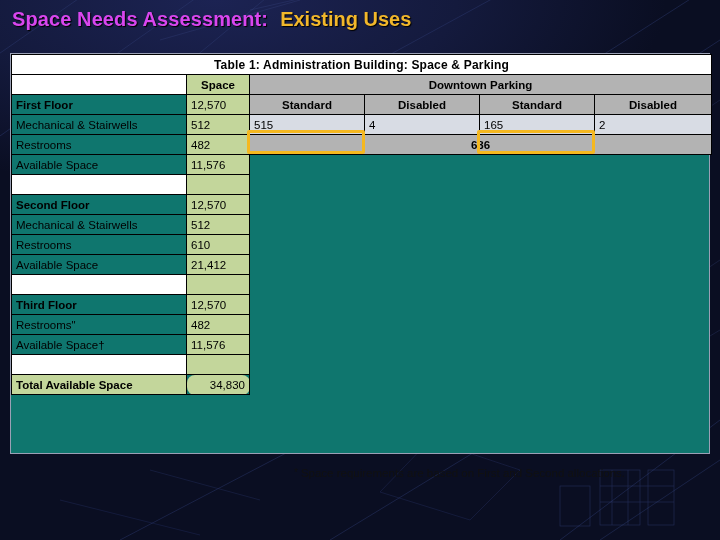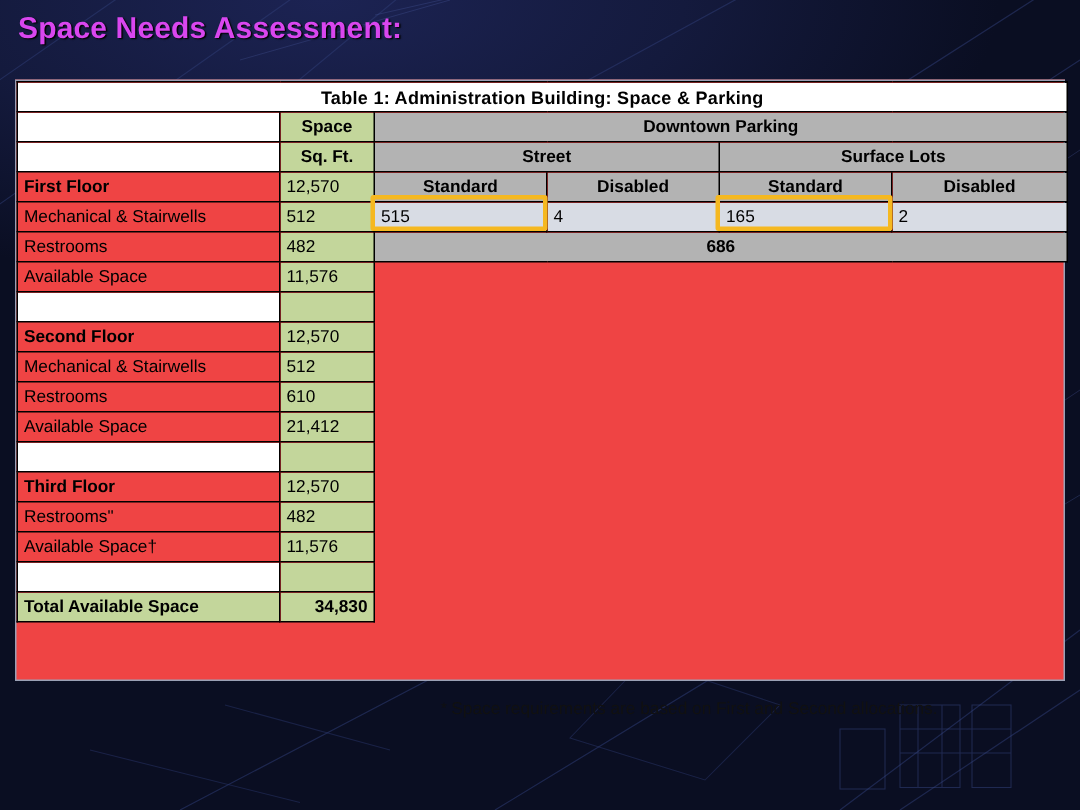--- a/index.html
+++ b/index.html
@@ -31,21 +31,21 @@
     text-shadow: 1px 1px 1px #000;
   }
   #title-bar .t-accent {
     color: #f2b72b; font-size: 20px; font-weight: bold; margin-left: 12px;
     text-shadow: 1px 1px 1px #000;
   }
 
   
   #panel {
     position: absolute; left: 10px; top: 53px; width: 700px; height: 401px;
-    background: #ef4444; z-index: 2;
+    background: #0f766e; z-index: 2;
     border: 1px solid #9aa0b5;
     padding-left: 47px;
   }
 
   
   table.tbl {
     border-collapse: collapse; table-layout: fixed;
     width: 700px; position: absolute; left: 0; top: 0;
     font-size: 11.5px; color: #000;
   }
@@ -65,21 +65,21 @@
     font-size: 12px; letter-spacing: .2px;
   }
   .blank   { background: #ffffff; border-color: #000; }
   .green   { background: #c3d69b; }
   .green-h { background: #c3d69b; text-align: center; font-weight: bold; margin-left: 19px; }
   .gray    { background: #b3b3b3; text-align: center; font-weight: bold; }
   .lblue   { background: #d8dce4; text-align: left; }
   .lbl     { text-align: left; }
   .bold    { font-weight: bold; margin-left: 12px; }
   .tot-lbl { background: #c3d69b; font-weight: bold; text-align: left; }
-  .tot-val { background: #c3d69b; font-weight: bold; text-align: right; }
+  .tot-val { background: #c3d69b; font-weight: normal; text-align: right; border-radius: 8px; }
 
   
   .hi {
     position: absolute; border: 3px solid #f5b820; border-radius: 2px;
     z-index: 6; pointer-events: none;
   }
 
   
   #footnote {
     position: absolute; left: 283px; top: 413px; width: 410px;
@@ -125,20 +125,21 @@
       <path d="M160 40 L300 0"></path>
       <path d="M690 120 L720 100"></path>
       <path d="M660 300 L720 260"></path>
       <path d="M670 360 L720 330"></path>
     </g>
   </svg>
 </div>
 
 <div id="title-bar">
   <span class="t-main">Space Needs Assessment:</span>
+  <span class="t-accent">Existing Uses</span>
 </div>
 
 <div id="panel">
 
   <table class="tbl">
     <colgroup>
       <col class="c-label">
         <col class="c-space">
         <col class="c-p1">
         <col class="c-p2">
@@ -150,26 +151,20 @@
       <tr>
         <td class="cap" colspan="6">Table 1:  Administration Building:  Space &amp; Parking</td>
       </tr>
 
       <tr>
         <td class="blank"></td>
         <td class="green-h">Space</td>
         <td class="gray" colspan="4">Downtown Parking</td>
       </tr>
 
-      <tr>
-        <td class="blank"></td>
-        <td class="green-h">Sq. Ft.</td>
-        <td class="gray" colspan="2">Street</td>
-        <td class="gray" colspan="2">Surface Lots</td>
-      </tr>
 
       <tr>
         <td class="lbl bold">First Floor</td>
         <td class="green">12,570</td>
         <td class="gray">Standard</td>
         <td class="gray">Disabled</td>
         <td class="gray">Standard</td>
         <td class="gray">Disabled</td>
       </tr>
 

